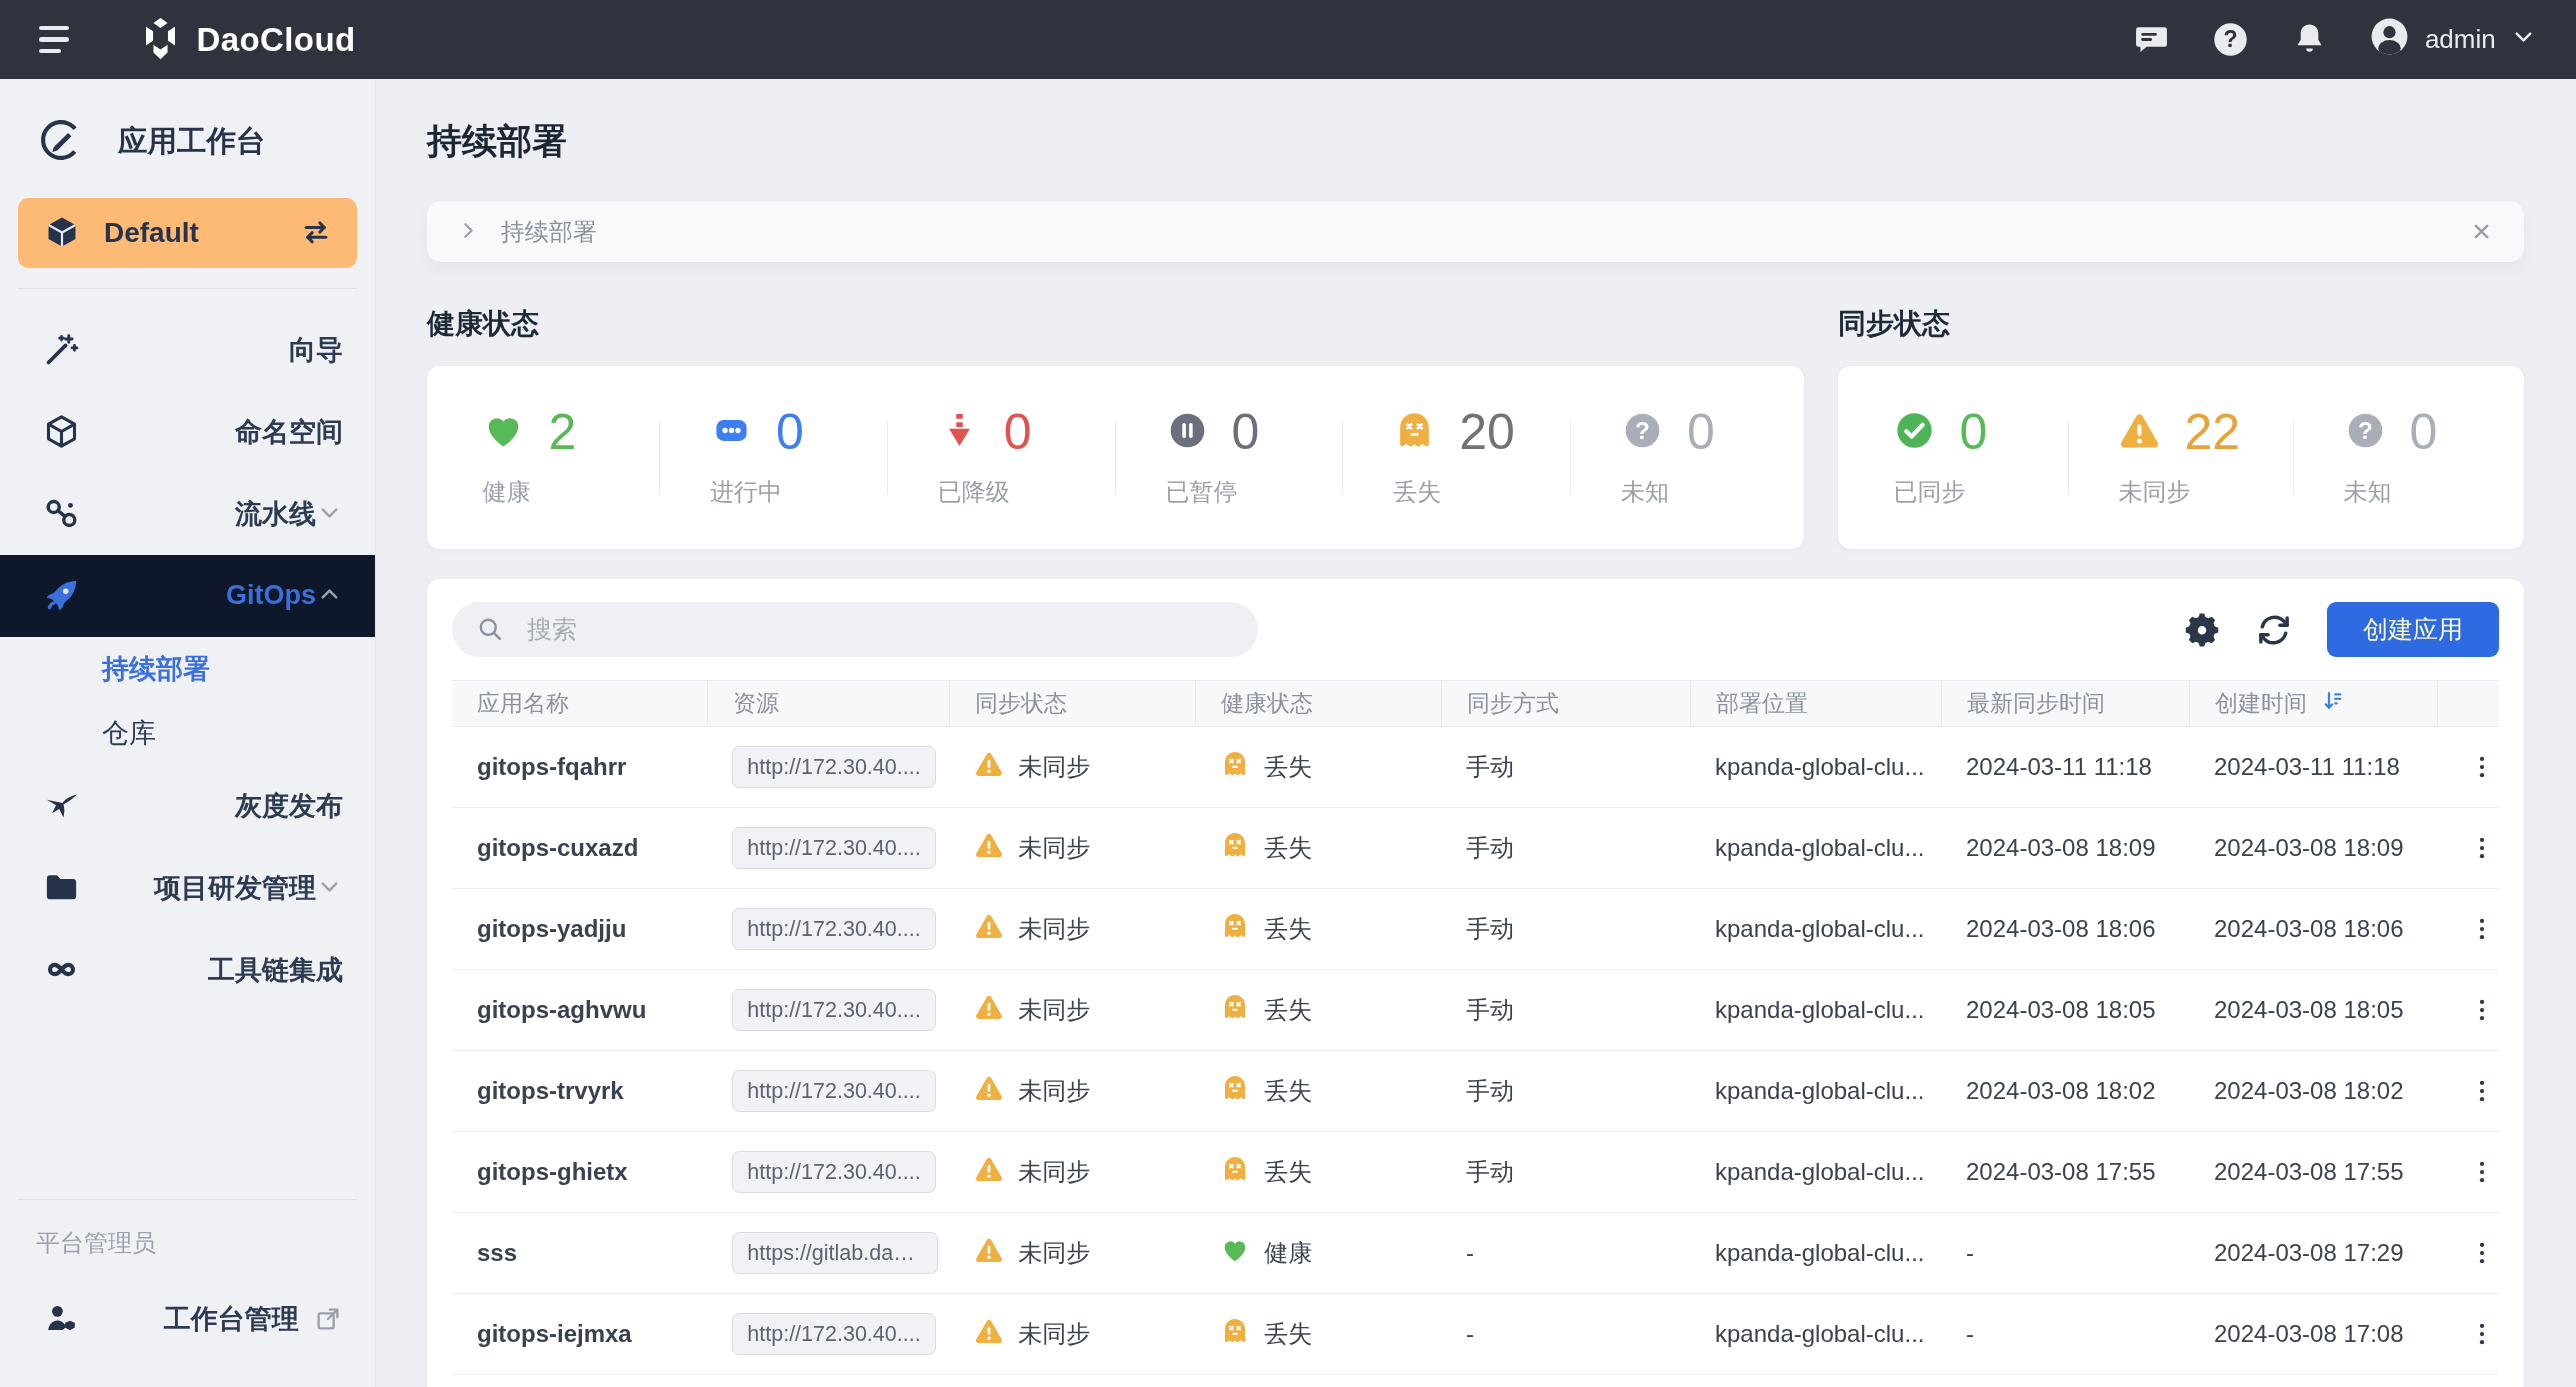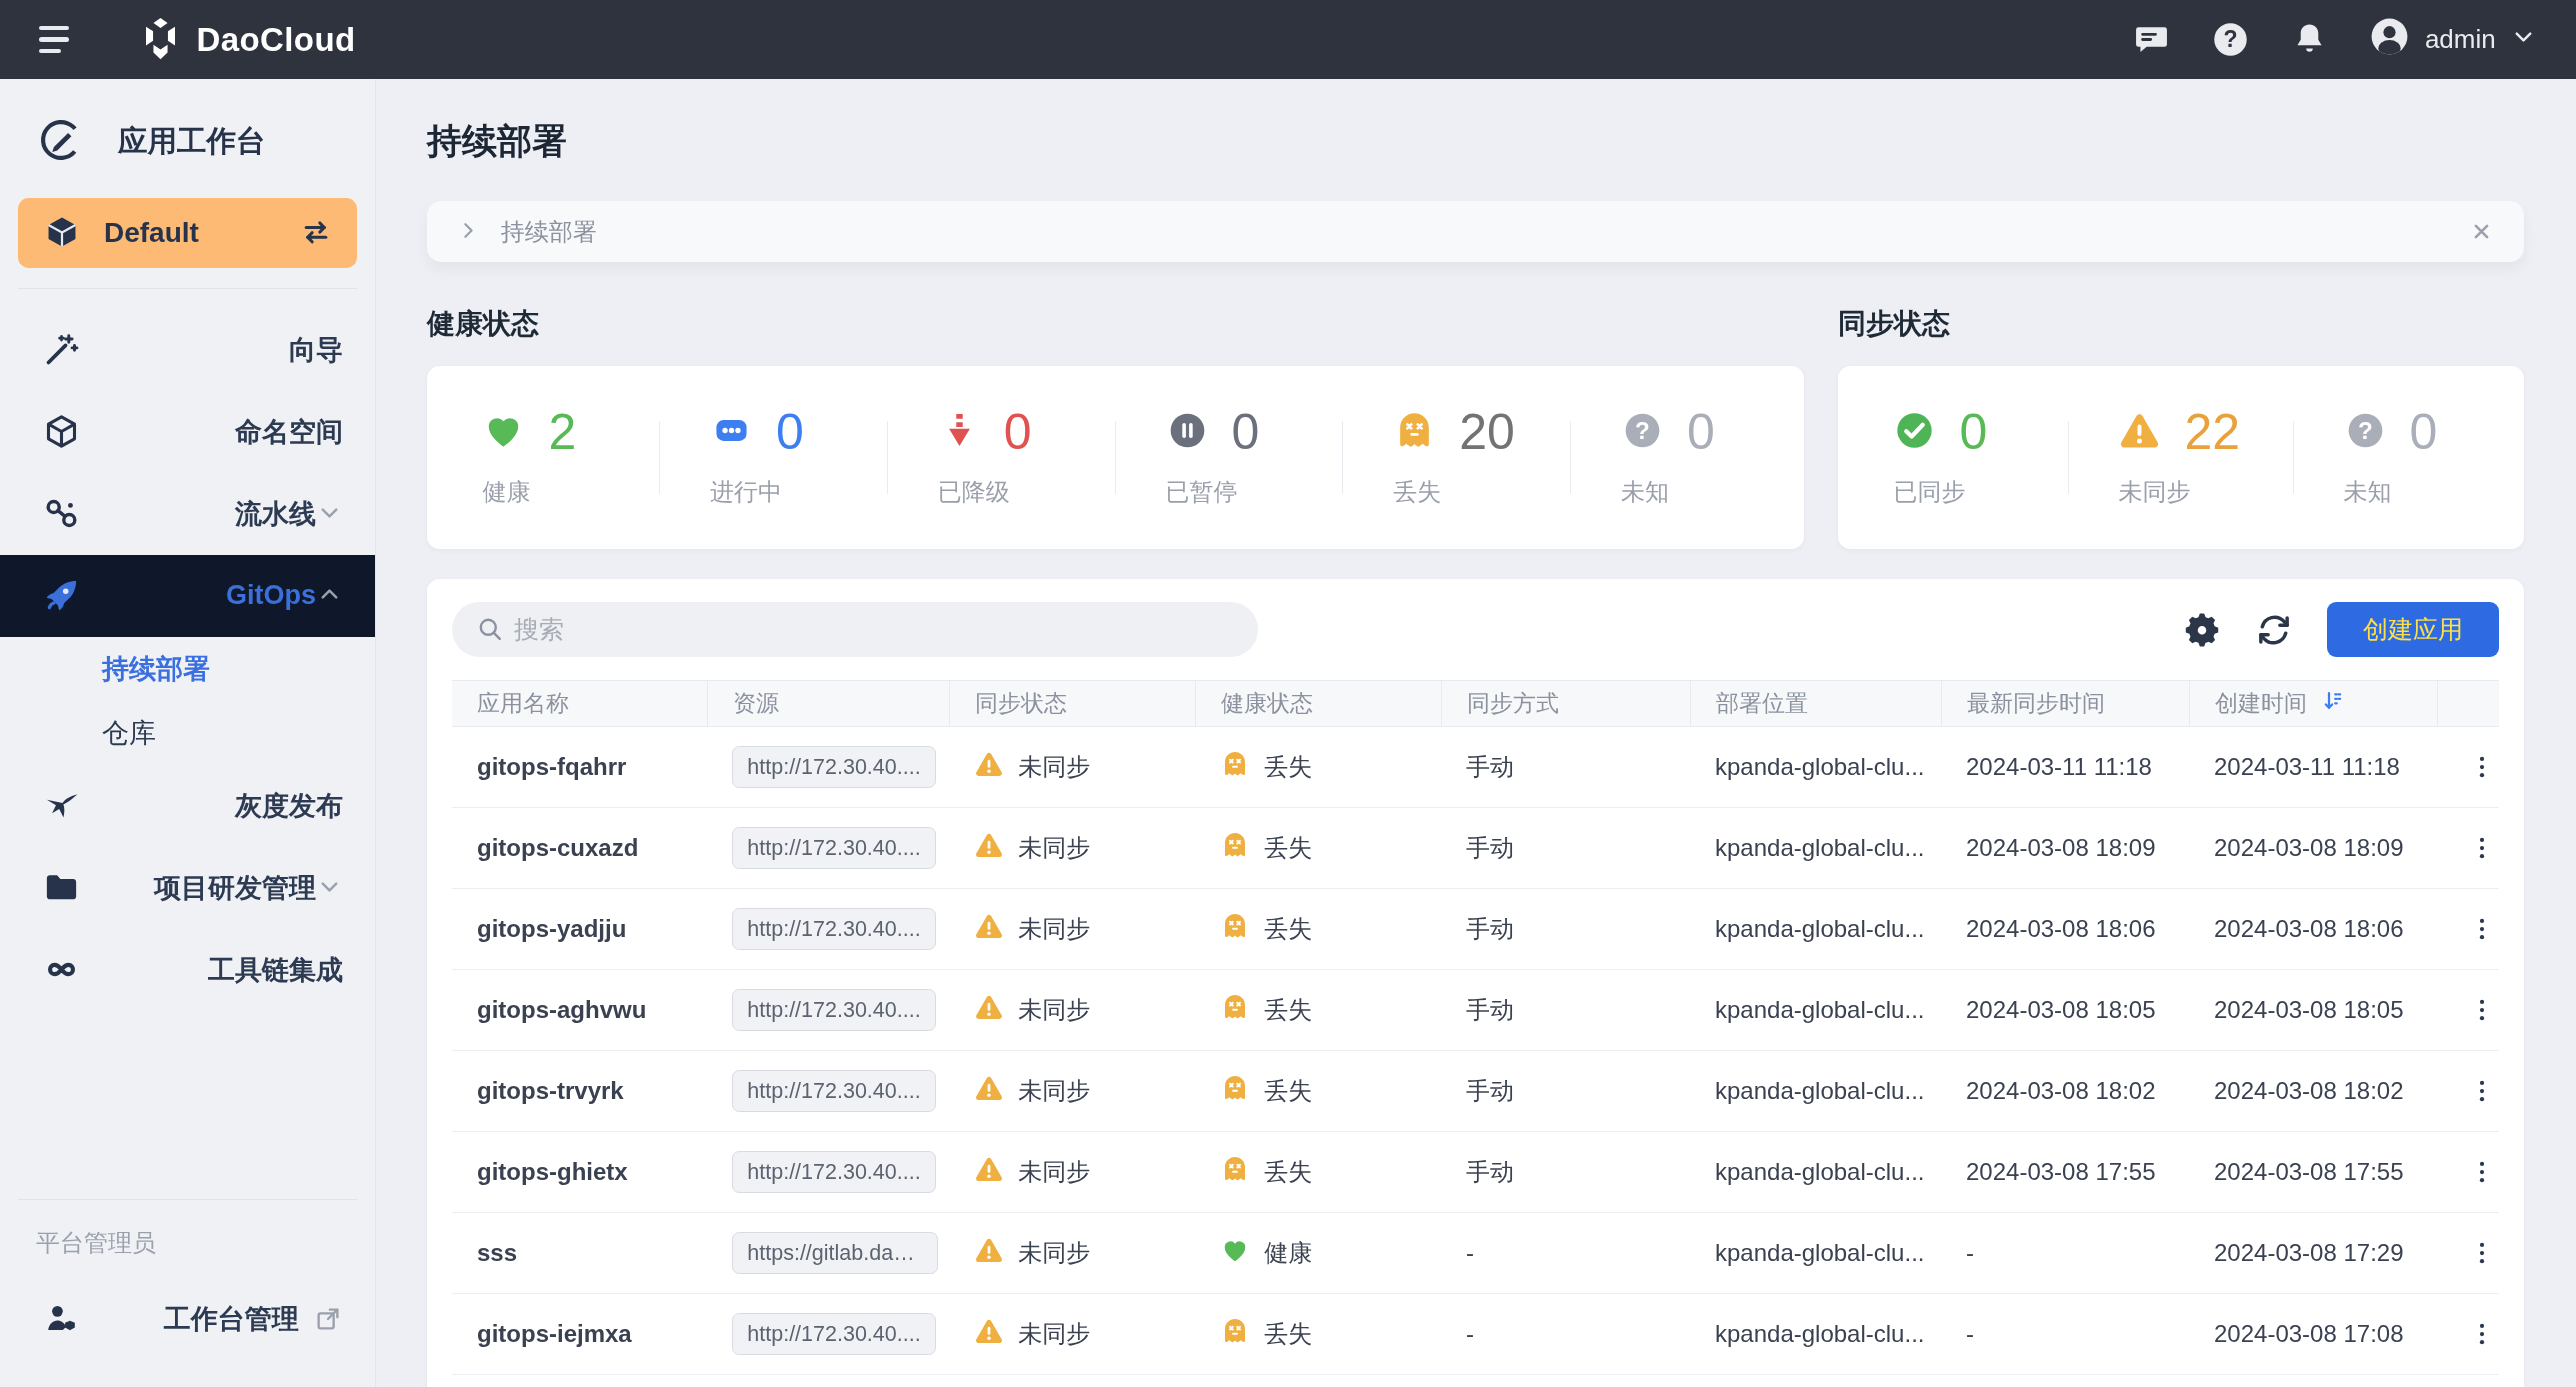--- a/index.html
+++ b/index.html
@@ -58,26 +58,26 @@
   .sync-card{flex:1;height:183px;display:flex;align-items:center;padding:0 5.4px;}
   .stat{flex:1;position:relative;padding-left:50px;}
   .stat:not(:last-child)::after{content:"";position:absolute;right:0;top:14%;height:72%;width:0.9px;background:#e9ebf1;}
   .stat-top{display:flex;align-items:center;gap:23px;}
   .sval{font-size:50px;font-weight:500;line-height:1;}
   .slabel{font-size:24px;color:#9aa0ab;margin-top:19.7px;}
 
   
   .table-card{margin-top:30px;height:841px;overflow:hidden;padding:23px 25px 0;}
   .table-toolbar{display:flex;align-items:center;height:55px;margin-bottom:23px;}
-  .search-pill{width:806px;height:55px;border-radius:28px;background:#eef0f3;display:flex;align-items:center;padding:0 23px;gap:10px;}
+  .search-pill{width:806px;height:55px;border-radius:28px;background:#eef0f3;display:flex;align-items:center;padding:0 23px;gap:23px;}
   .search-pill input{border:none;background:transparent;outline:none;font-size:25px;color:#3a4150;width:100%;font-family:inherit;}
   .search-pill input::placeholder{color:#a6acb6;}
   .tb-actions{margin-left:auto;display:flex;align-items:center;gap:34px;}
   .icon-btn{background:none;border:none;cursor:pointer;display:flex;}
-  .create-btn{height:55px;padding:4px 36px;background:#2e6be2;color:#fde047;font-size:25px;border:none;border-radius:9px;cursor:pointer;font-family:inherit;}
+  .create-btn{height:55px;padding:4px 36px;background:#2e6be2;color:#fef9c3;font-size:25px;border:none;border-radius:9px;cursor:pointer;font-family:inherit;}
 
   .tgrid{display:grid;grid-template-columns:255px 242px 246px 246px 249px 251px 248px 248px 1fr;}
   .thead{height:47px;background:#f7f8fa;border-top:0.9px solid #e8eaef;border-bottom:0.9px solid #e8eaef;align-items:center;}
   .thead .hc{font-size:23px;color:#8b919e;padding-left:25px;height:100%;display:flex;align-items:center;gap:12.5px;}
   .thead .hc+.hc{border-left:0.9px solid #e8eaef;}
   .trow{height:81px;border-bottom:0.9px solid #edeef3;align-items:center;}
   .trow .c{padding-left:25px;font-size:24px;color:#3a4150;display:flex;align-items:center;gap:14.3px;overflow:hidden;white-space:nowrap;}
   .c-name{font-weight:700;color:#22272e;}
   .chip{border:0.9px solid #d8dbe2;background:#f1f2f5;border-radius:7.2px;padding:7.2px 14.3px;font-size:21.5px;color:#5c6370;max-width:206px;overflow:hidden;text-overflow:ellipsis;white-space:nowrap;}
   .kebab{background:none;border:none;cursor:pointer;display:flex;padding:5.4px;}

